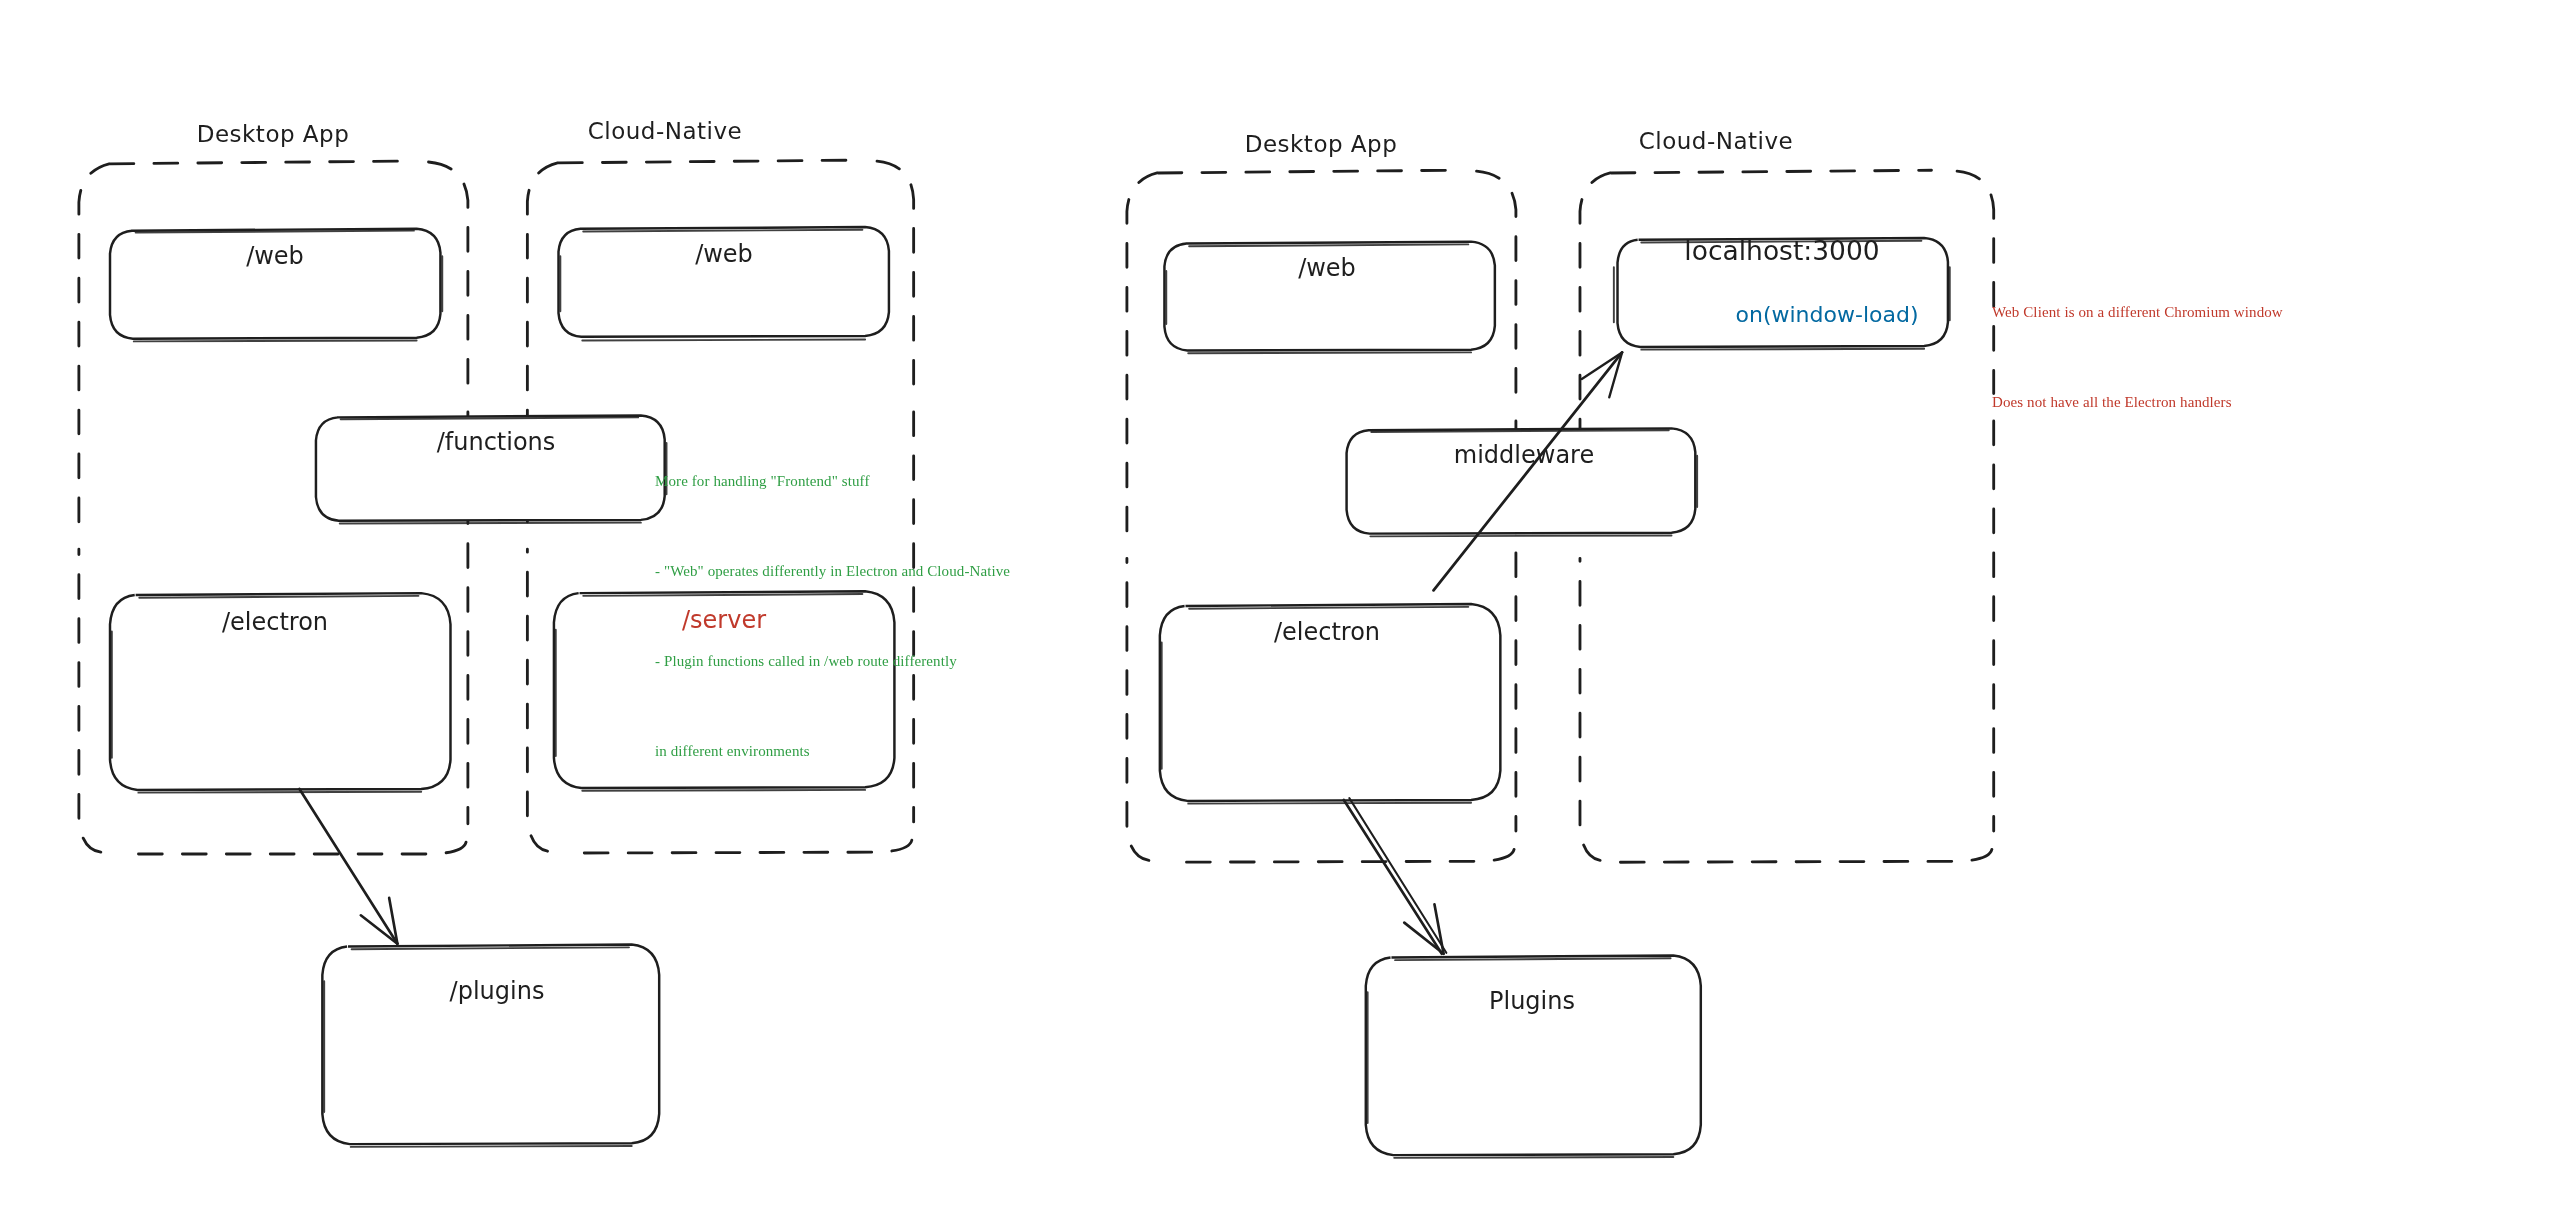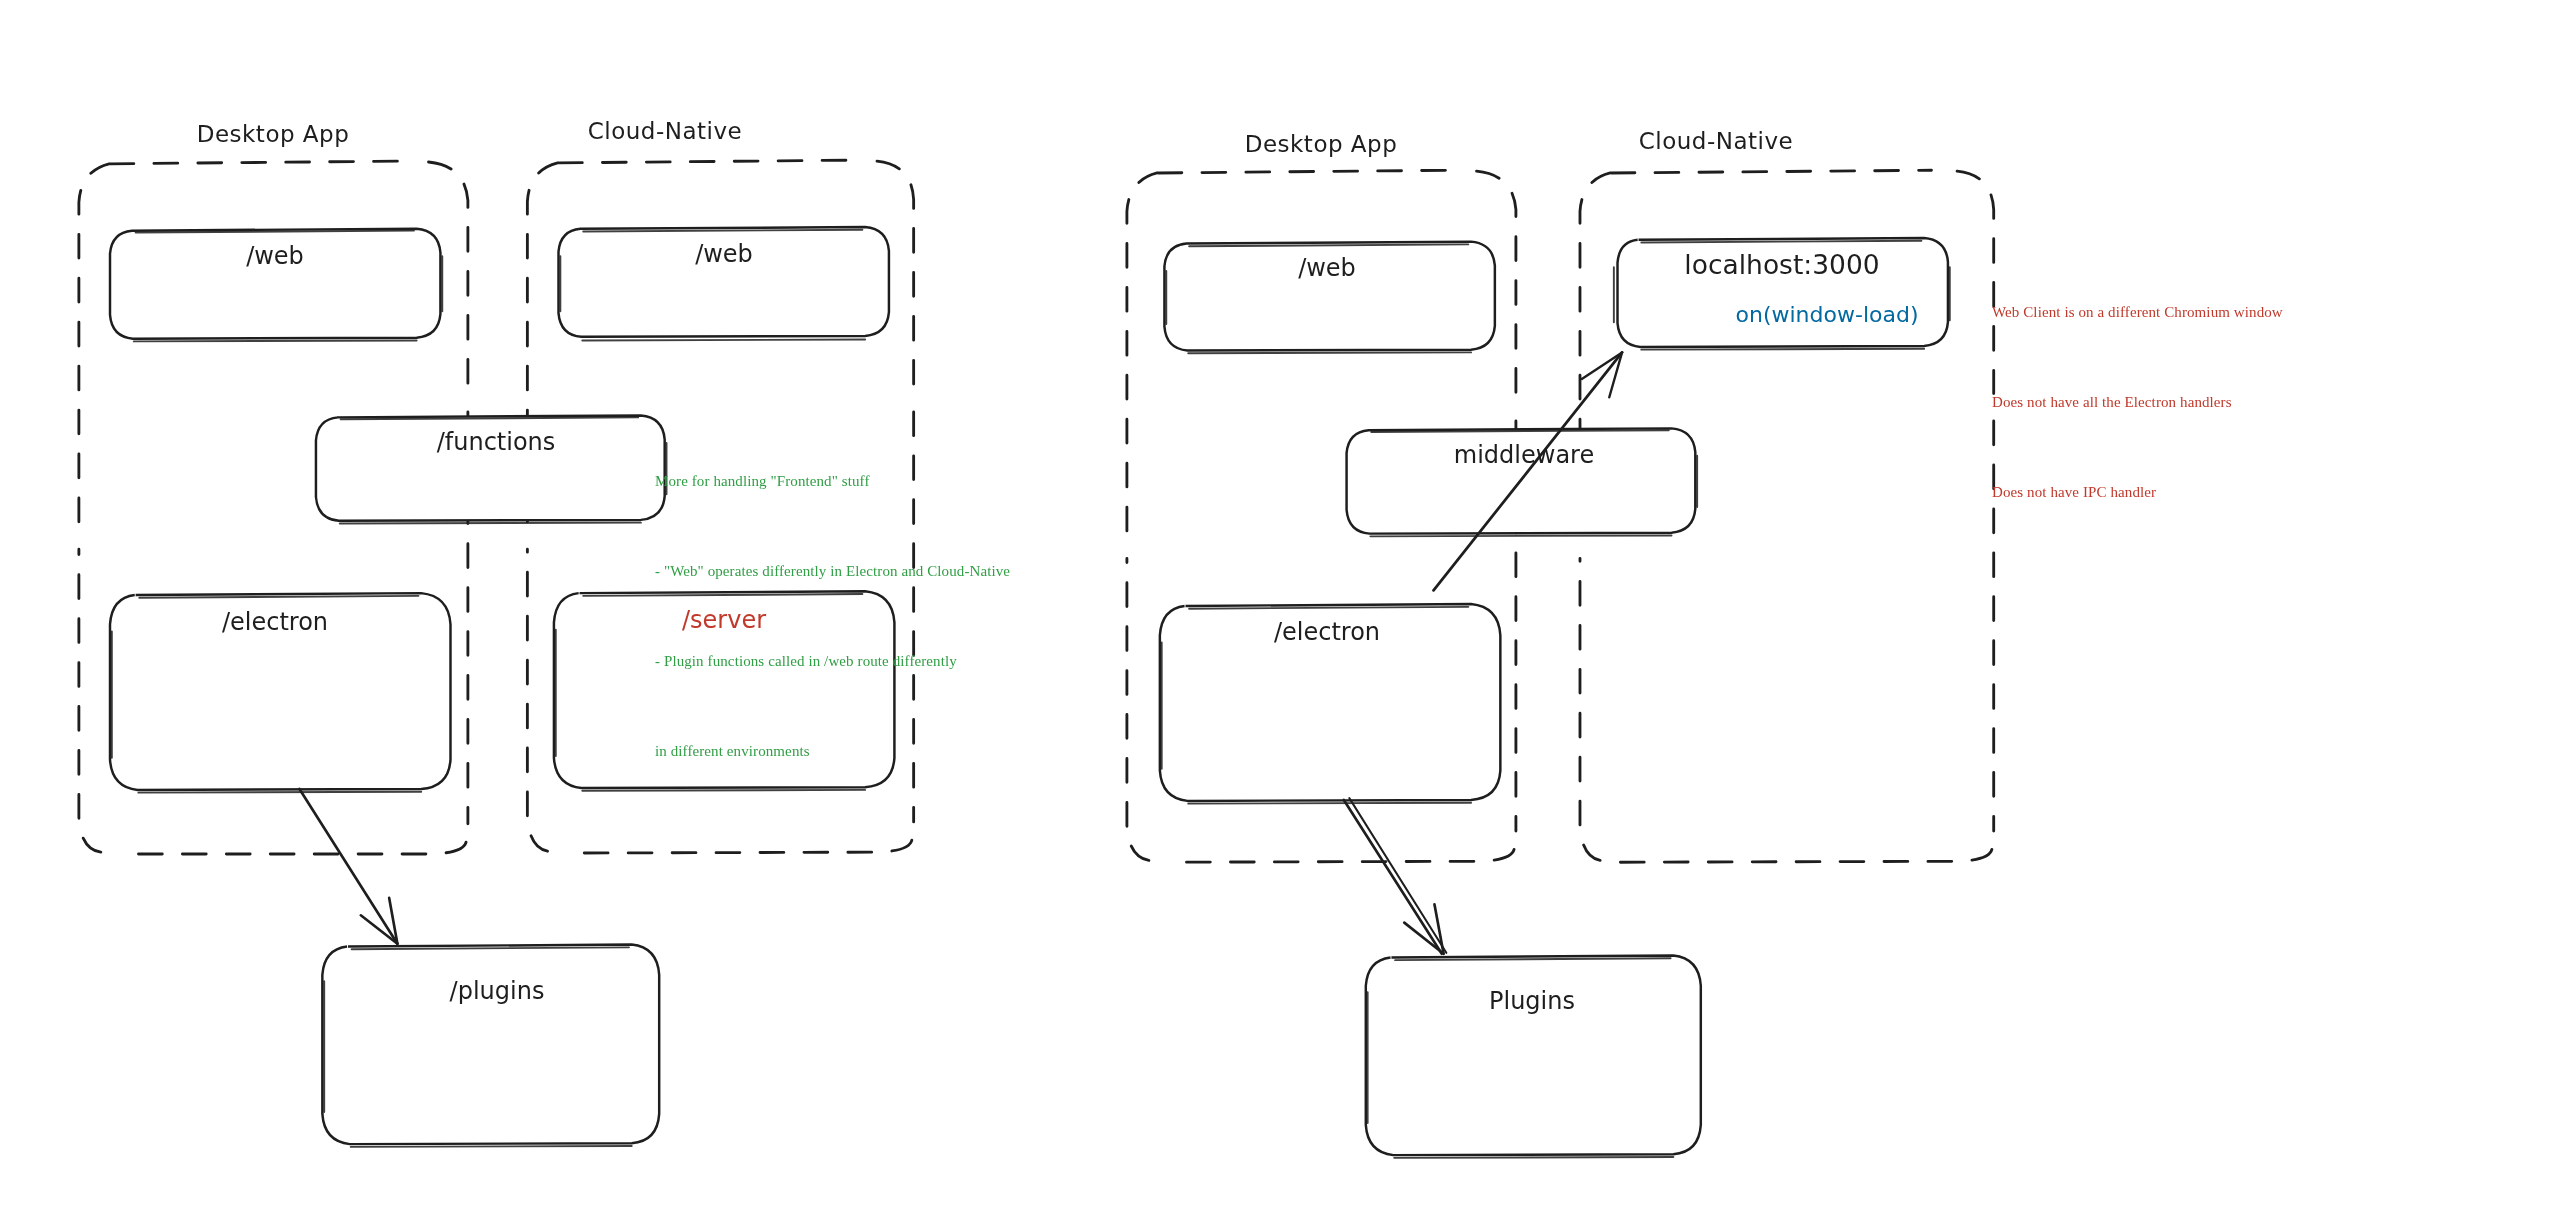--- a/index.html
+++ b/index.html
@@ -210,30 +210,29 @@
     <div>- Plugin functions called in /web route differently</div>
     <div>in different environments</div>
   </div>
 
   <div class="grp-label" style="left:1321px; top:131px;">Desktop App</div>
 
   <div class="grp-label" style="left:1716px; top:128px;">Cloud-Native</div>
 
   <div class="node-label" style="left:1327px; top:254px;">/web</div>
 
-  <div class="node-label big" style="left:1782px; top:249px;">localhost:3000</div>
+  <div class="node-label big" style="left:1782px; top:235px;">localhost:3000</div>
 
   <div class="sub-label" style="left:1827px; top:302px;">on(window-load)</div>
 
   <div class="node-label" style="left:1524px; top:441px;">middleware</div>
 
   <div class="node-label" style="left:1327px; top:618px;">/electron</div>
 
   <div class="node-label" style="left:1532px; top:987px;">Plugins</div>
 
   <div class="annot red" style="left:1992px; top:237px;">
     <div>Web Client is on a different Chromium window</div>
     <div>Does not have all the Electron handlers</div>
-    <div>Does not have IPC handler</div>
   </div>
 
 </div>
 
 
 </body></html>

